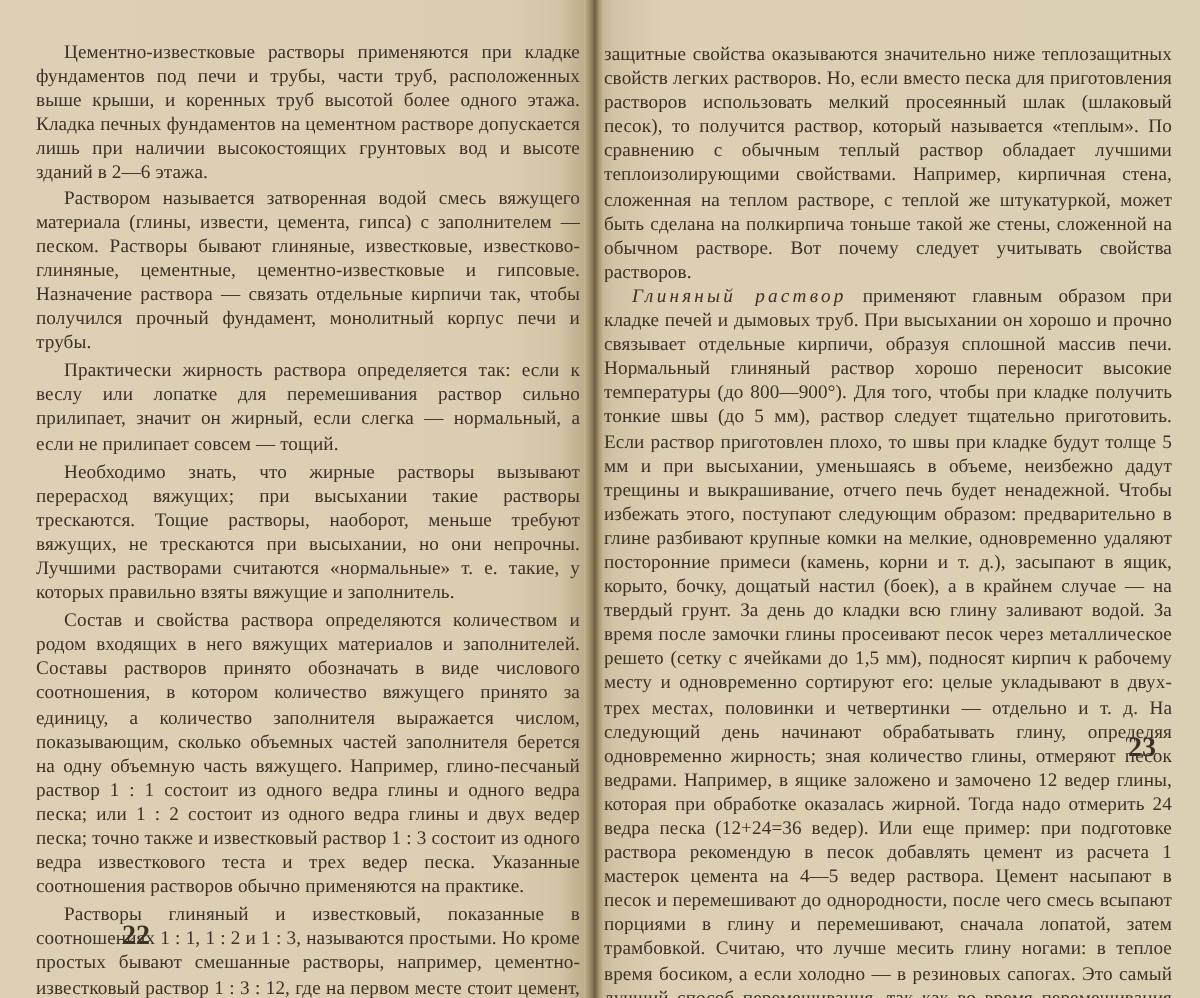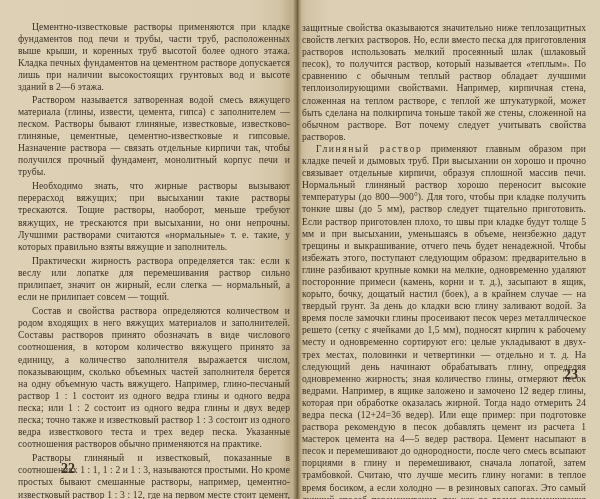--- a/index.html
+++ b/index.html
@@ -38,40 +38,40 @@
     text-indent: 14px;
     letter-spacing: 0.05px;
     hyphens: auto;
   }
   .text p.noindent { text-indent: 0; }
   .text .gap { margin-top: 2px; }
   h3.section-title {
     margin: 15px 0 10px 0; font-size: 10px; font-weight: bold;
     text-align: center; line-height: 12px;
   }
-  .spaced { letter-spacing: 1.6px; }
+  .spaced { letter-spacing: 1.6px; font-style: italic; }
   .page-number {
     position: absolute; bottom: 22px;
     font-size: 14px; font-weight: bold;
   }
   .page-left .page-number { left: 17px; margin-left: 44px; }
   .page-right .page-number { right: 22px; bottom: 116px; }
   .page-left .text { overflow: hidden; }
 </style>
 </head>
 <body>
 
 <div class="spread">
 
   <div class="page page-left">
     <div class="text">
       <p>Цементно-известковые растворы применяются при кладке фундаментов под печи и трубы, части труб, расположенных выше крыши, и коренных труб высотой более одного этажа. Кладка печных фундаментов на цементном растворе допускается лишь при наличии высокостоящих грунтовых вод и высоте зданий в 2—6 этажа.</p>
       <p>Раствором называется затворенная водой смесь вяжущего материала (глины, извести, цемента, гипса) с заполнителем — песком. Растворы бывают глиняные, известковые, известково-глиняные, цементные, цементно-известковые и гипсовые. Назначение раствора — связать отдельные кирпичи так, чтобы получился прочный фундамент, монолитный корпус печи и трубы.</p>
+      <p class="gap">Практически жирность раствора определяется так: если к веслу или лопатке для перемешивания раствор сильно прилипает, значит он жирный, если слегка — нормальный, а если не прилипает совсем — тощий.</p>
       <p class="gap">Необходимо знать, что жирные растворы вызывают перерасход вяжущих; при высыхании такие растворы трескаются. Тощие растворы, наоборот, меньше требуют вяжущих, не трескаются при высыхании, но они непрочны. Лучшими растворами считаются «нормальные» т. е. такие, у которых правильно взяты вяжущие и заполнитель.</p>
-      <p class="gap">Практически жирность раствора определяется так: если к веслу или лопатке для перемешивания раствор сильно прилипает, значит он жирный, если слегка — нормальный, а если не прилипает совсем — тощий.</p>
       <p class="gap">Состав и свойства раствора определяются количеством и родом входящих в него вяжущих материалов и заполнителей. Составы растворов принято обозначать в виде числового соотношения, в котором количество вяжущего принято за единицу, а количество заполнителя выражается числом, показывающим, сколько объемных частей заполнителя берется на одну объемную часть вяжущего. Например, глино-песчаный раствор 1 : 1 состоит из одного ведра глины и одного ведра песка; или 1 : 2 состоит из одного ведра глины и двух ведер песка; точно также и известковый раствор 1 : 3 состоит из одного ведра известкового теста и трех ведер песка. Указанные соотношения растворов обычно применяются на практике.</p>
       <p class="gap">Растворы глиняный и известковый, показанные в соотношениях 1 : 1, 1 : 2 и 1 : 3, называются простыми. Но кроме простых бывают смешанные растворы, например, цементно-известковый раствор 1 : 3 : 12, где на первом месте стоит цемент, на втором — известковое тесто, на третьем — песок, т. е. состоит из 1 ведра цемента, 3 ведер известкового теста и 12 ведер песка.</p>
 
     </div>
     <div class="page-number">22</div>
   </div>
 
   <div class="gutter"></div>
 
   <div class="page page-right">

